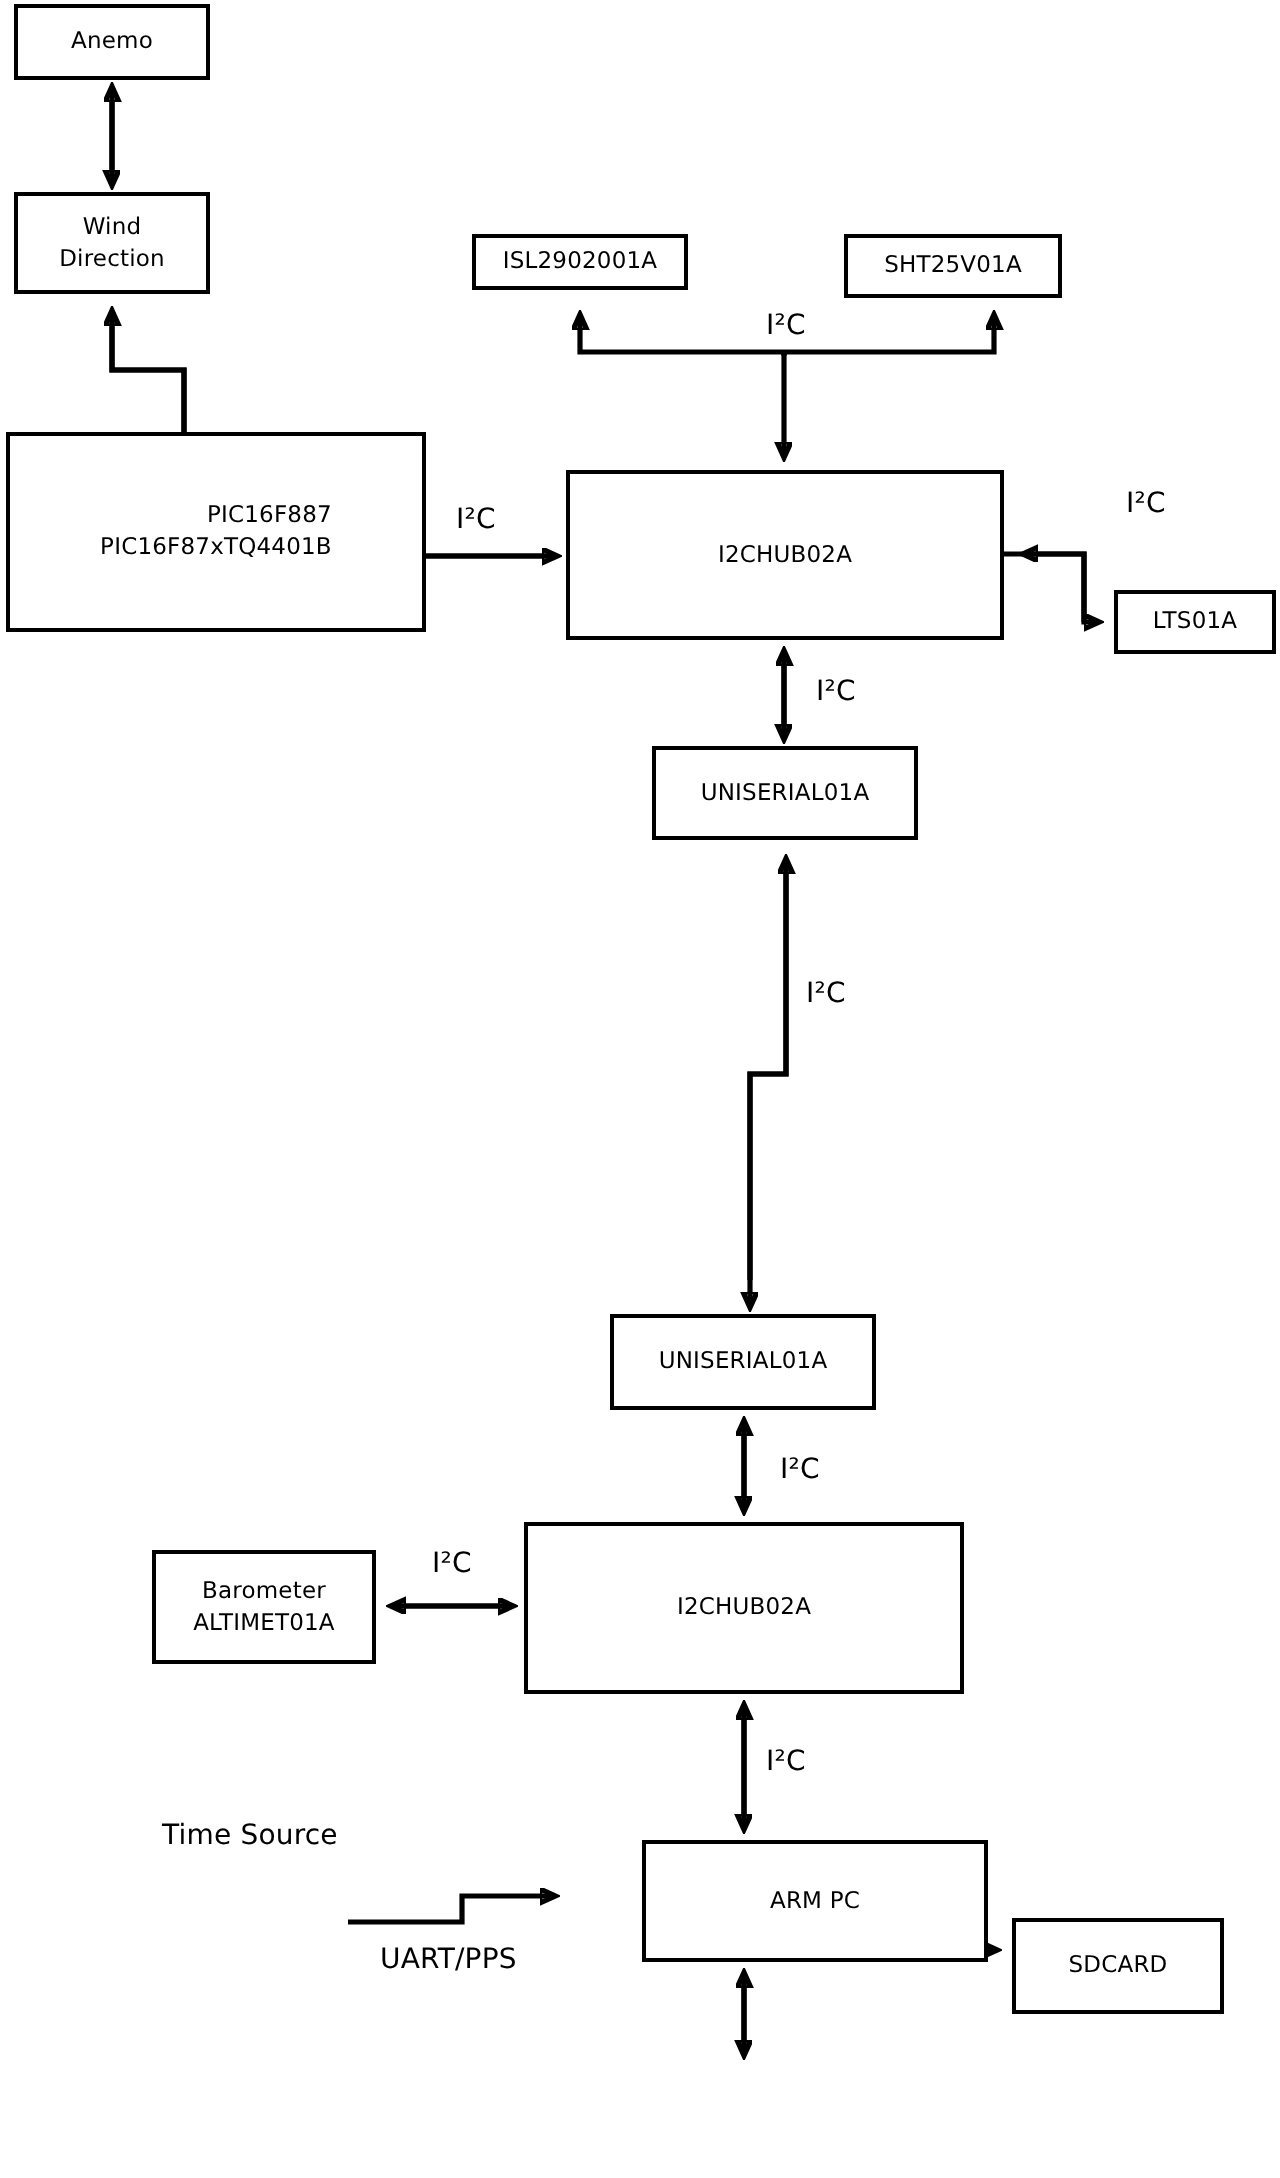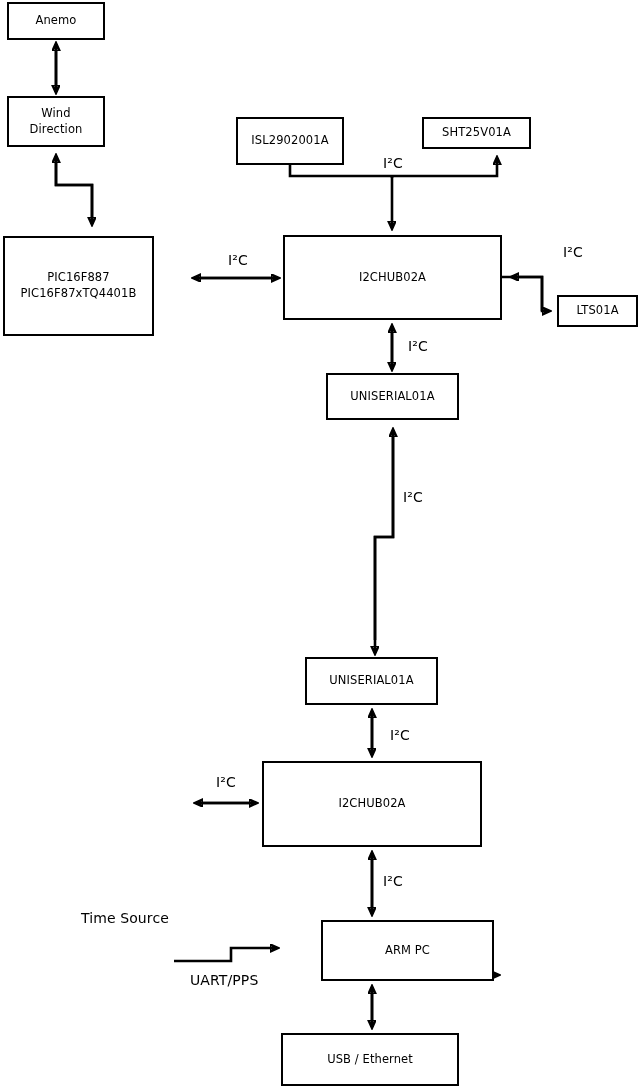--- a/index.html
+++ b/index.html
@@ -119,31 +119,33 @@
 
     <g>
       <line x1="372" y1="1027" x2="372" y2="987" marker-end="url(#ah)"></line>
       <line x1="372" y1="991" x2="372" y2="1027" marker-end="url(#ah)"></line>
     </g>
   </svg>
 
   <div class="box" style="left:7px;top:2px;width:98px;height:38px;">Anemo</div>
   <div class="box" style="left:7px;top:96px;width:98px;height:51px;">Wind
 Direction</div>
-  <div class="box" style="left:3px;top:236px;width:151px;height:100px;">PIC16F887
+  <div class="box" style="left:3px;top:216px;width:210px;height:100px;text-align:right;">PIC16F887
 PIC16F87xTQ4401B</div>
-  <div class="box" style="left:236px;top:117px;width:108px;height:48px;">ISL2902001A</div>
+  <div class="box" style="left:236px;top:117px;width:108px;height:28px;">ISL2902001A</div>
   <div class="box" style="left:422px;top:117px;width:109px;height:32px;">SHT25V01A</div>
   <div class="box" style="left:283px;top:235px;width:219px;height:85px;">I2CHUB02A</div>
   <div class="box" style="left:557px;top:295px;width:81px;height:32px;">LTS01A</div>
   <div class="box" style="left:326px;top:373px;width:133px;height:47px;">UNISERIAL01A</div>
   <div class="box" style="left:305px;top:657px;width:133px;height:48px;">UNISERIAL01A</div>
   <div class="box" style="left:262px;top:761px;width:220px;height:86px;">I2CHUB02A</div>
+  <div class="box" style="left:76px;top:775px;width:112px;height:57px;">Barometer
+ALTIMET01A</div>
   <div class="box" style="left:285px;top:920px;width:173px;height:61px;margin-left:36px;">ARM PC</div>
-  <div class="box" style="left:281px;top:1033px;width:178px;height:53px;">USB / Ethernet</div>
+  <div class="box" style="left:506px;top:959px;width:106px;height:48px;">SDCARD</div>
 
   <div class="lbl" style="left:228px;top:252px;">I²C</div>
   <div class="lbl" style="left:383px;top:155px;">I²C</div>
   <div class="lbl" style="left:563px;top:244px;">I²C</div>
   <div class="lbl" style="left:408px;top:338px;">I²C</div>
   <div class="lbl" style="left:403px;top:489px;">I²C</div>
   <div class="lbl" style="left:390px;top:727px;">I²C</div>
   <div class="lbl" style="left:216px;top:774px;">I²C</div>
   <div class="lbl" style="left:383px;top:873px;">I²C</div>
   <div class="lbl" style="left:81px;top:910px;">Time Source</div>

